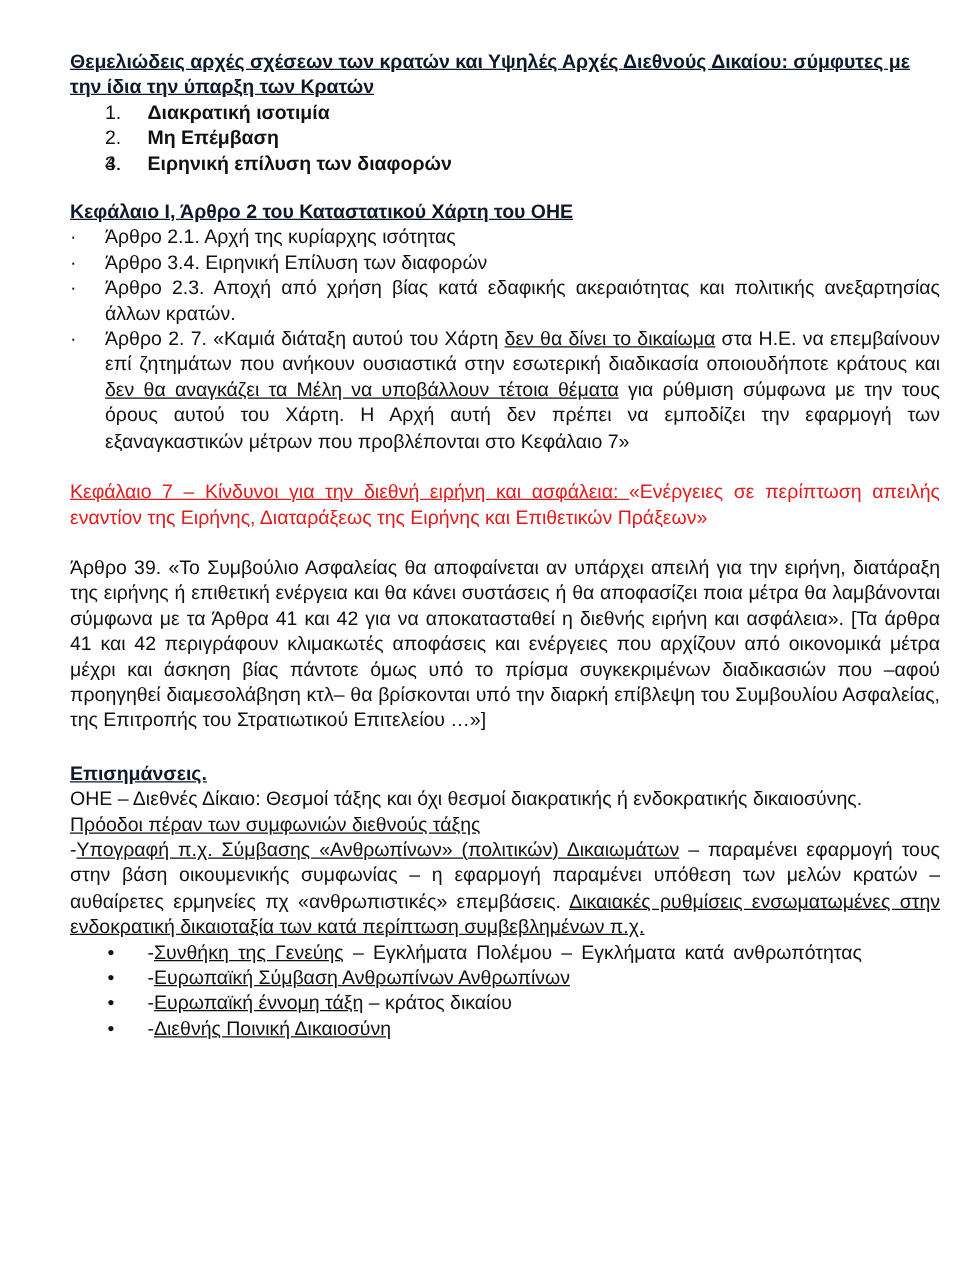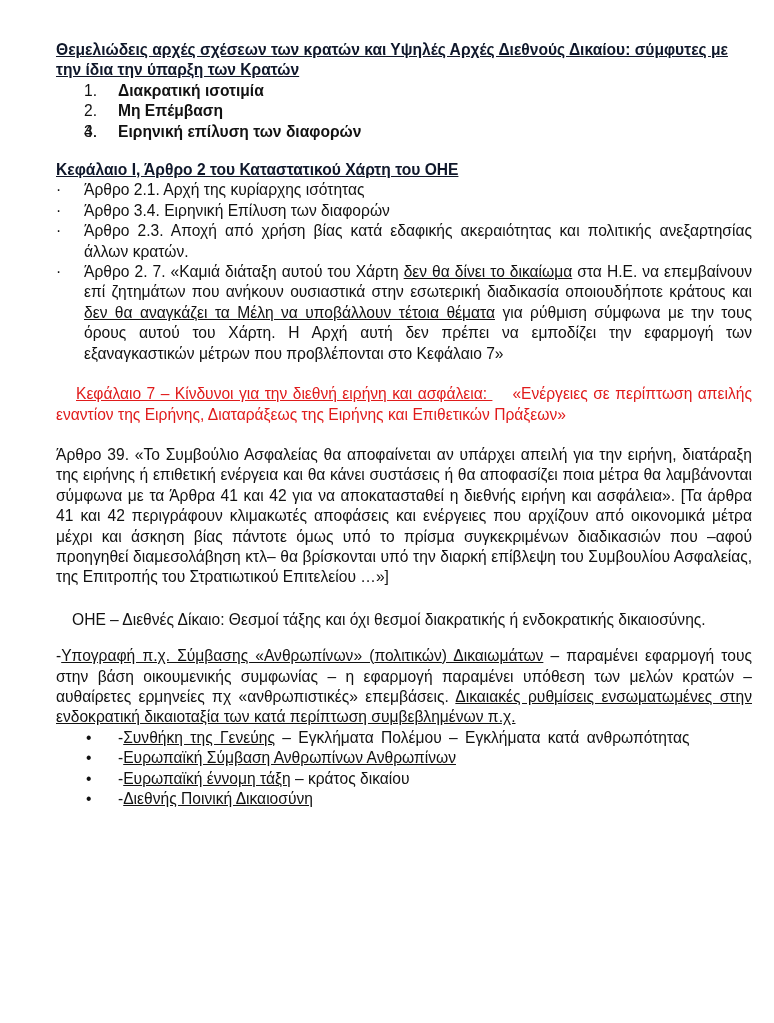--- a/index.html
+++ b/index.html
@@ -2,21 +2,21 @@
 <html><head>
 <meta charset="utf-8">
 <style>
   html, body { margin: 0; padding: 0; background: #ffffff; }
   body {
     width: 774px; height: 1023px; position: relative; overflow: hidden;
     font-family: "Liberation Sans", sans-serif; color: #111111;
     font-size: 15.6px; line-height: 20.4px;
   }
   .page { position: absolute; left: 56px; top: 40px; width: 696px; }
-  .red { color: #e01b1b; margin-left: 20px; }
+  .red { color: #e01b1b; }
   .u { text-decoration: underline; }
   .b { font-weight: normal; }
   .just { text-align: justify; }
   .title { font-weight: bold; color: #0f172a; text-decoration: underline; margin: 0; }
   ol.principles { margin: 0; padding: 0; list-style: none; }
   ol.principles li { padding-left: 28px; position: relative; }
   ol.principles li .num { position: absolute; left: 28px; width: 30px; }
   ol.principles li .txt { margin-left: 34px; font-weight: bold; display: inline-block; }
   .sect { margin-top: 18px; }
   ul.articles { margin: 0; padding: 0; list-style: none; }
@@ -51,21 +51,23 @@
     </ul>
   </div>
 
   <div class="sect just" style="margin-top:20px;">
     <span class="b red u">Κεφάλαιο 7 – Κίνδυνοι για την διεθνή ειρήνη και ασφάλεια: </span><span class="b red">«Ενέργειες σε περίπτωση απειλής εναντίον της Ειρήνης, Διαταράξεως της Ειρήνης και Επιθετικών Πράξεων»</span>
   </div>
 
   <p class="art39 just" style="margin-bottom:0;"><span class="b">Άρθρο 39.</span><span> «Το Συμβούλιο Ασφαλείας θα αποφαίνεται αν υπάρχει απειλή για την ειρήνη, διατάραξη της ειρήνης ή επιθετική ενέργεια και θα κάνει συστάσεις ή θα αποφασίζει ποια μέτρα θα λαμβάνονται σύμφωνα με τα Άρθρα 41 και 42 </span><span class="b">για να αποκατασταθεί η διεθνής ειρήνη και ασφάλεια»</span><span>. [Τα άρθρα 41 και 42 περιγράφουν κλιμακωτές αποφάσεις και ενέργειες που αρχίζουν από οικονομικά μέτρα μέχρι και άσκηση βίας πάντοτε όμως υπό το πρίσμα συγκεκριμένων διαδικασιών που –αφού προηγηθεί διαμεσολάβηση κτλ– θα βρίσκονται υπό την διαρκή επίβλεψη του Συμβουλίου Ασφαλείας, της Επιτροπής του Στρατιωτικού Επιτελείου …»]</span></p>
 
   <div class="sect" style="margin-top:22px;">
-    <p class="just" style="margin:16px;"><span class="b">ΟΗΕ – Διεθνές Δίκαιο:</span><span> Θεσμοί τάξης και όχι θεσμοί διακρατικής ή ενδοκρατικής δικαιοσύνης.</span></p>
+    <p class="title">Επισημάνσεις.</p>
+    <p class="just" style="margin:0;"><span class="b">ΟΗΕ – Διεθνές Δίκαιο:</span><span> Θεσμοί τάξης και όχι θεσμοί διακρατικής ή ενδοκρατικής δικαιοσύνης.</span></p>
+    <p class="b u" style="margin:0;">Πρόοδοι πέραν των συμφωνιών διεθνούς τάξης</p>
     <p class="just" style="margin:0;"><span>-</span><span class="u"><span>Υπογραφή π.χ. Σύμβασης «Ανθρωπίνων» (</span><span class="b">πολιτικών</span><span>) Δικαιωμάτων</span></span><span> – παραμένει εφαρμογή τους στην βάση οικουμενικής συμφωνίας – η εφαρμογή παραμένει υπόθεση των μελών κρατών – αυθαίρετες ερμηνείες πχ «ανθρωπιστικές» επεμβάσεις. </span><span class="b u">Δικαιακές ρυθμίσεις ενσωματωμένες στην ενδοκρατική δικαιοταξία των κατά περίπτωση συμβεβλημένων π.χ.</span></p>
     <ul class="bullets">
       <li><span class="bdot">•</span><span>-</span><span class="u spaced">Συνθήκη της Γενεύης</span><span class="spaced"> – Εγκλήματα Πολέμου – Εγκλήματα κατά ανθρωπότητας</span></li>
       <li><span class="bdot">•</span><span>-</span><span class="u">Ευρωπαϊκή Σύμβαση Ανθρωπίνων Ανθρωπίνων</span><span></span></li>
       <li><span class="bdot">•</span><span>-</span><span class="u">Ευρωπαϊκή έννομη τάξη</span><span> – κράτος δικαίου</span></li>
       <li><span class="bdot">•</span><span>-</span><span class="u">Διεθνής Ποινική Δικαιοσύνη</span><span></span></li>
     </ul>
   </div>
 
 </div>

